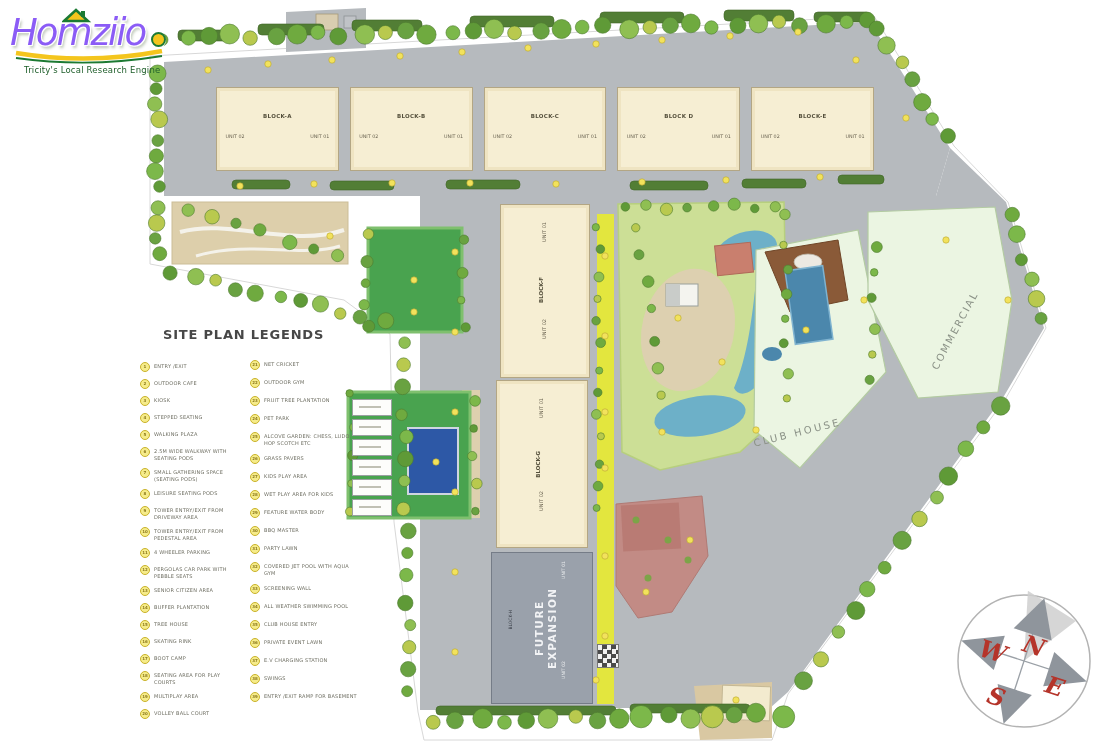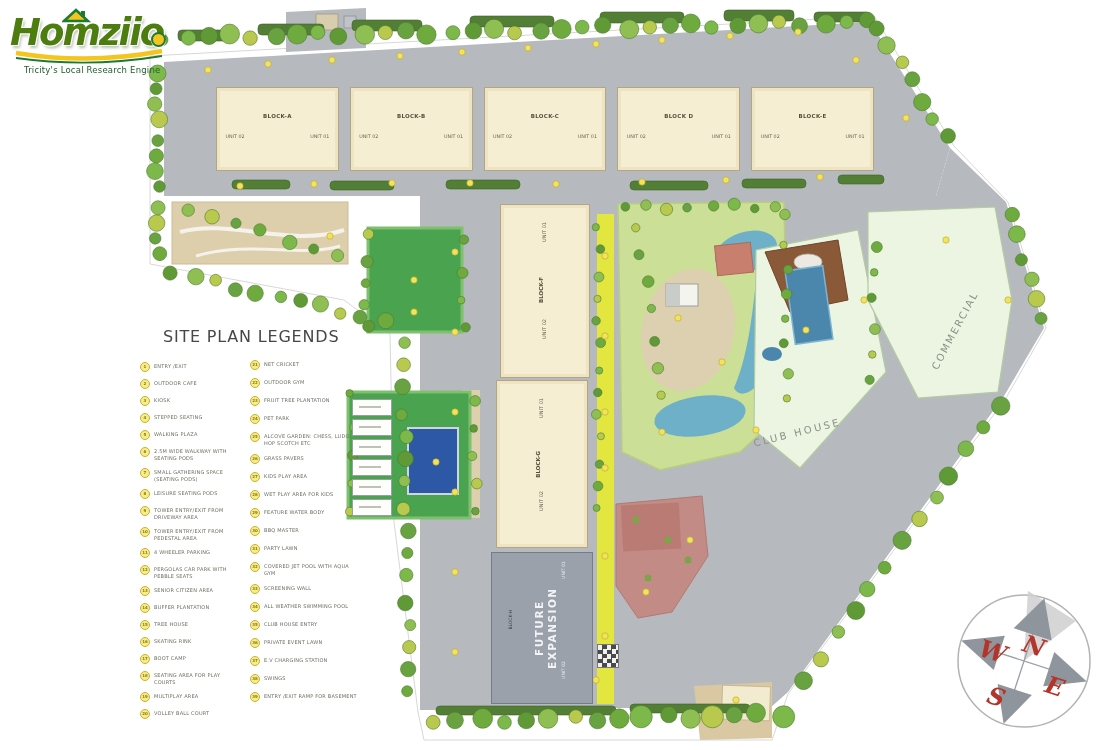--- a/index.html
+++ b/index.html
@@ -3,30 +3,30 @@
 <meta charset="utf-8">
 <style>
   html,body{margin:0;padding:0}
   body{width:1100px;height:750px;position:relative;background:#ffffff;overflow:hidden;
        font-family:"DejaVu Sans","Liberation Sans",sans-serif;}
   #plan-svg{position:absolute;left:0;top:0;z-index:1}
   .overlay{position:absolute;z-index:2}
 
   
   #logo{left:10px;top:14px;width:170px;z-index:5}
-  #brand{font-size:37px;font-weight:700;font-style:italic;color:#4d7c0f;letter-spacing:-2px;line-height:1;
+  #brand{font-size:37px;font-weight:400;font-style:italic;color:#8b5cf6;letter-spacing:-2px;line-height:1;
          text-shadow:1px 1px 0 #fff,-1px -1px 0 #fff,1px -1px 0 #fff,-1px 1px 0 #fff,2px 3px 3px rgba(60,90,40,.35);}
   #roof-icon{position:absolute;left:52px;top:-7px}
   #sun-dot{position:absolute;right:14px;top:18px;width:11px;height:11px;border-radius:50%;
            background:#f4c51d;border:2px solid #1c7a33;box-shadow:0 1px 0 #fff}
   #swoosh{display:block;margin-top:-2px;margin-left:4px}
   #tagline{font-size:8.5px;color:#1e5e2a;margin:0 0 0 14px;letter-spacing:.2px}
 
   
-  #legend-title{left:163px;top:327px;font-size:16px;font-weight:400;color:#474747;letter-spacing:.8px;z-index:4}
+  #legend-title{left:163px;top:327px;font-size:13px;font-weight:700;color:#474747;letter-spacing:.8px;z-index:4}
   .lg-col{position:absolute;display:flex;flex-direction:column;z-index:4}
   #lg-col1{left:140px;top:362px;width:100px;gap:7px}
   #lg-col2{left:250px;top:360px;width:110px;gap:8px}
   .lg-row{display:flex;gap:4px;align-items:flex-start}
   .lg-badge{flex:0 0 auto;width:8px;height:8px;border-radius:50%;background:#f6ec8a;border:1px solid #c9b22a;
             color:#8a771c;font-size:4px;line-height:8px;text-align:center;font-weight:bold}
   .lg-text{font-size:5px;line-height:1.3;color:#6f6f63;letter-spacing:.2px;padding-top:1px}
 
   
   #blocks-row{left:216px;top:87px;width:658px;height:84px;display:flex;gap:11px}

